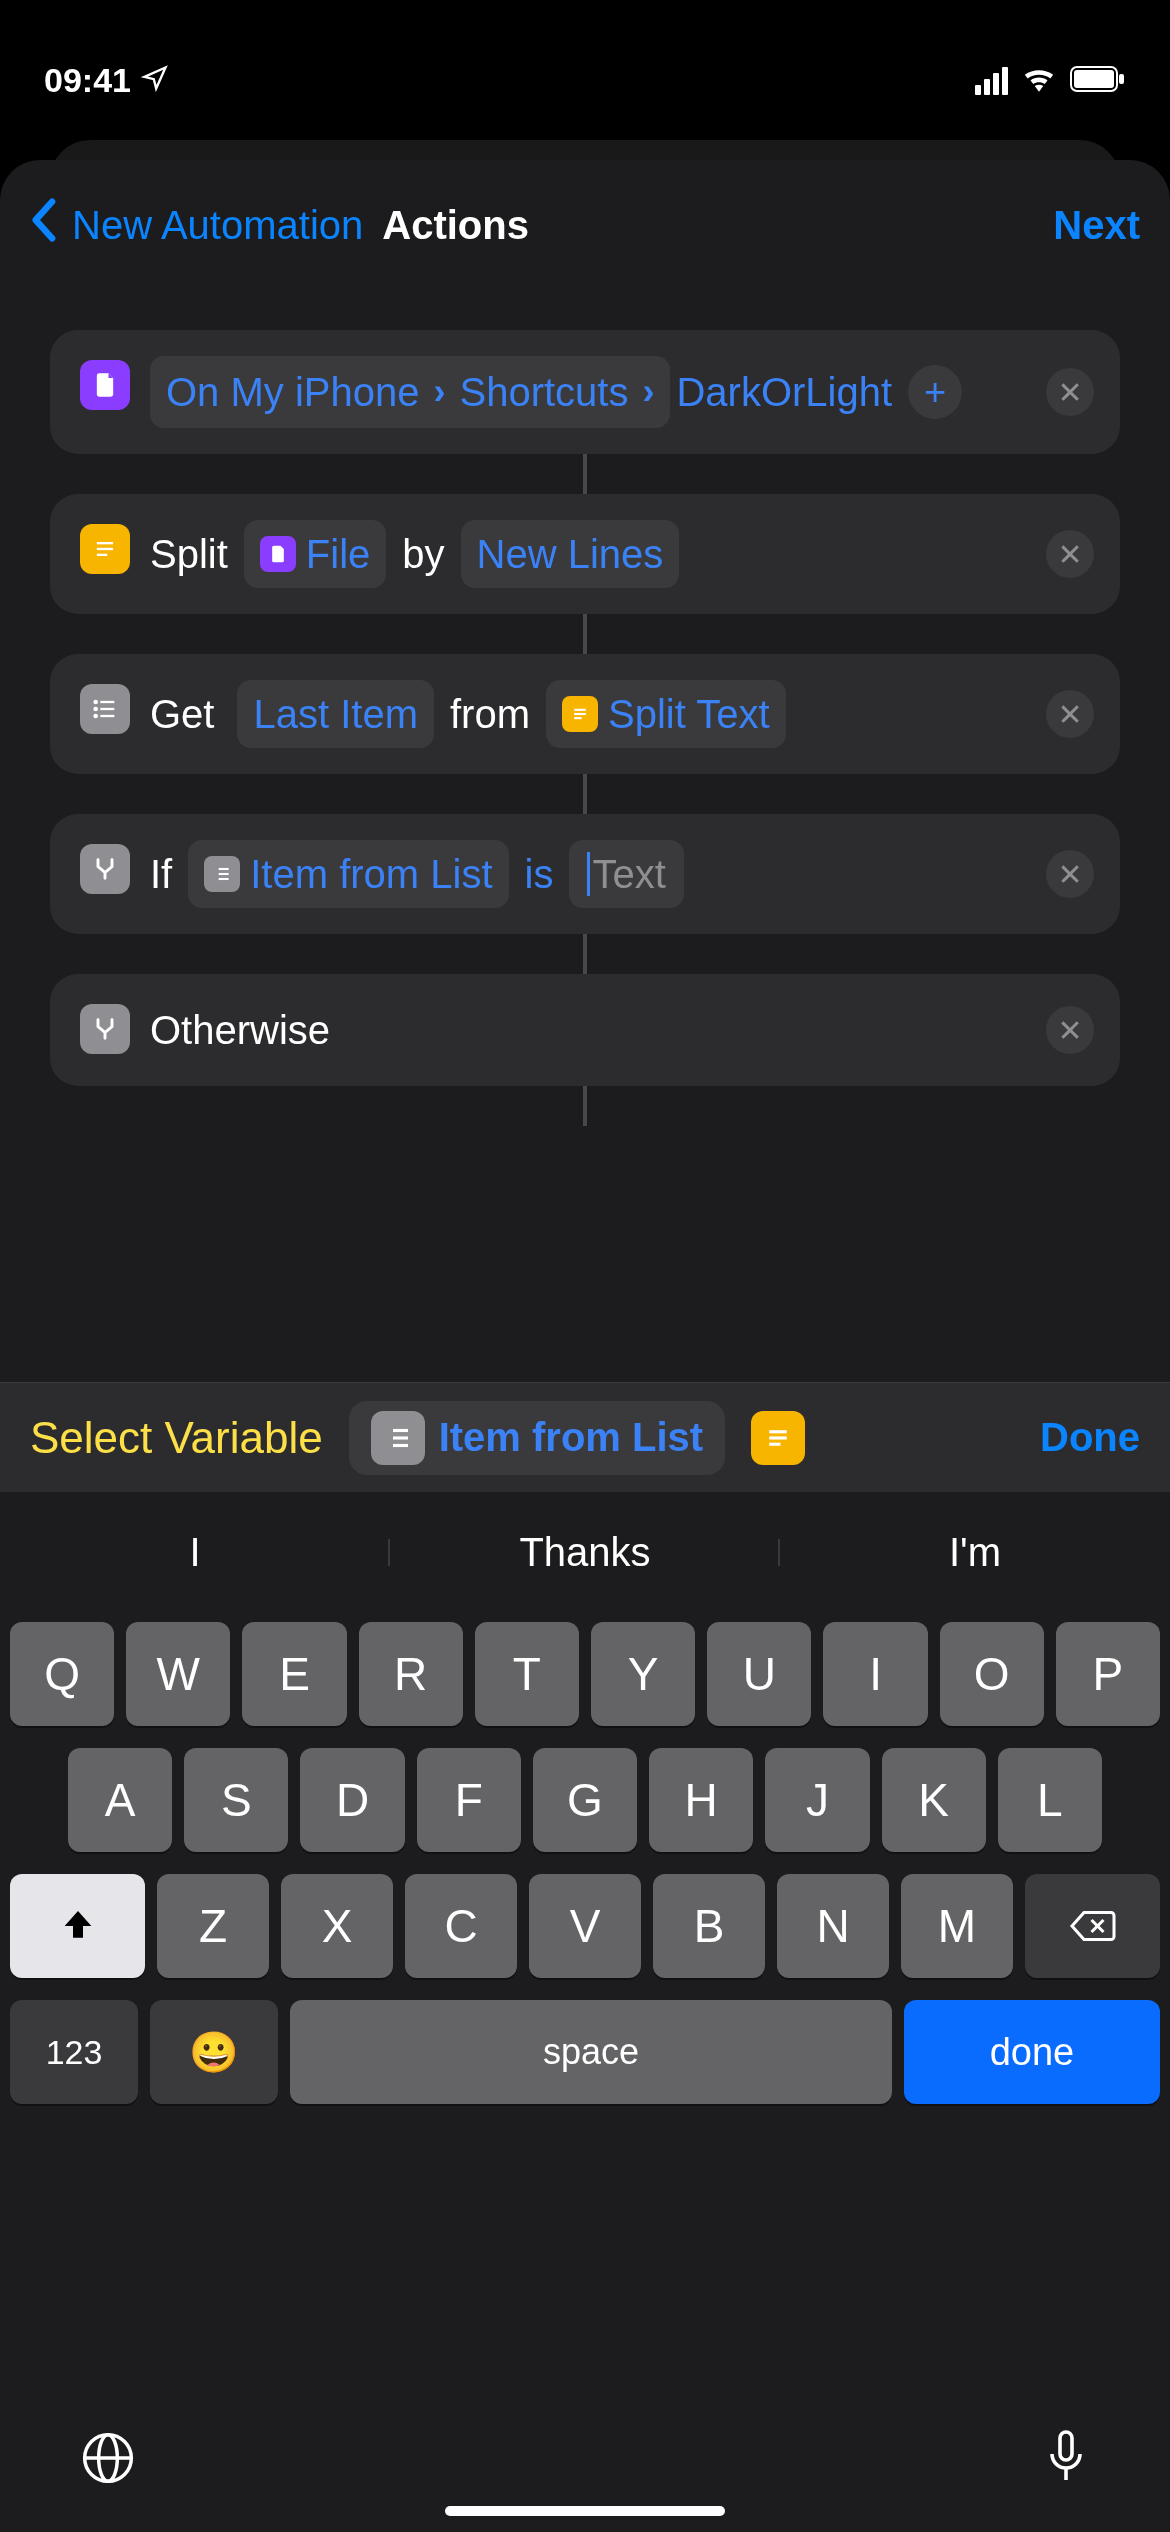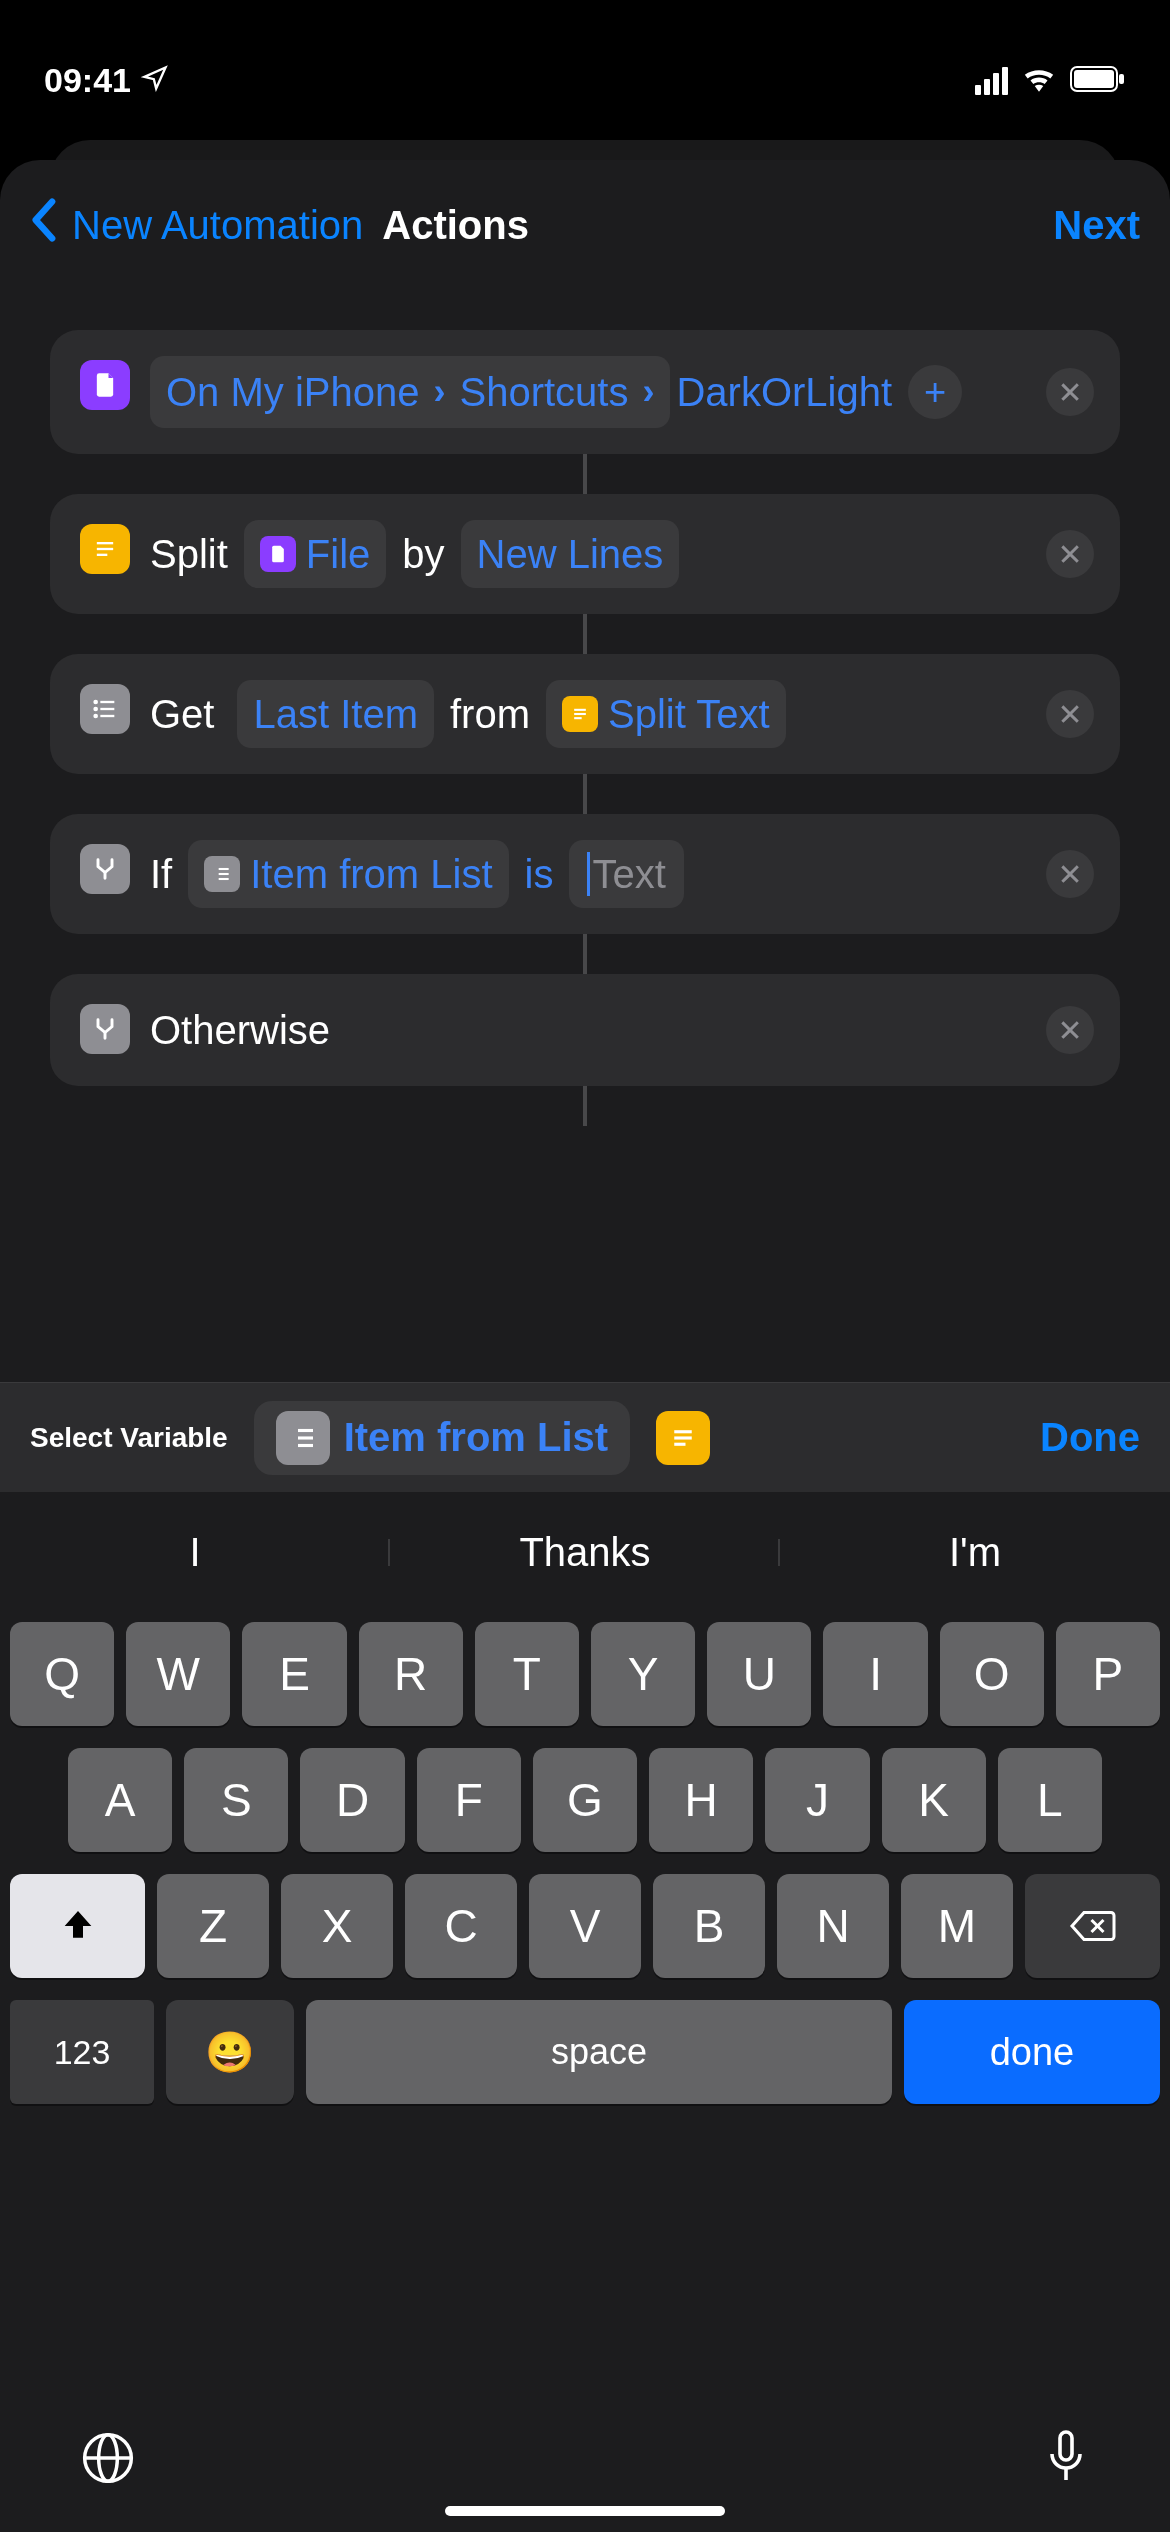--- a/index.html
+++ b/index.html
@@ -167,21 +167,21 @@
     left:0;right:0;
     bottom:1040px;
     height:110px;
     background:#2c2c2e;
     display:flex;
     align-items:center;
     padding:0 30px;
     gap:26px;
     border-top:1px solid #3a3a3c;
   }
-  .var-select { color:#ffffff; font-size:28px;font-weight:bold; }
+  .var-select { color:#fde047; font-size:44px; }
   .var-chip {
     background:#3a3a3c;
     border-radius:18px;
     padding:10px 22px;
     display:flex;align-items:center;gap:14px;
     color:#3b82f6;font-size:40px;font-weight:600;
   }
   .var-square {
     width:54px;height:54px;border-radius:12px;
     display:flex;align-items:center;justify-content:center;
@@ -225,21 +225,21 @@
     background:#646466;
     border-radius:12px;
     display:flex;align-items:center;justify-content:center;
     font-size:46px;
     color:#fff;
     box-shadow: 0 2px 0 rgba(0,0,0,0.4);
   }
   .key-shift { width:135px; flex:none; background:#e5e5ea; color:#000;}
   .key-backspace { width:135px; flex:none; background:#3a3a3c; }
   .bottom-row { display:flex; gap:12px; padding:0 10px; margin-top:4px; }
-  .key-123 { width:144px; flex:none; background:#3a3a3c; font-size:34px;border-radius:6px;}
+  .key-123 { width:128px; flex:none; background:#3a3a3c; font-size:34px;}
   .key-emoji { width:128px; flex:none; background:#3a3a3c; font-size:40px;}
   .key-space { flex:1; background:#646466; font-size:36px;}
   .key-done { width:256px; flex:none; background:#0a6cff; font-size:38px;}
 
   .kb-footer {
     position:absolute;
     bottom:40px; left:0; right:0;
     display:flex;
     justify-content:space-between;
     padding:0 80px;

